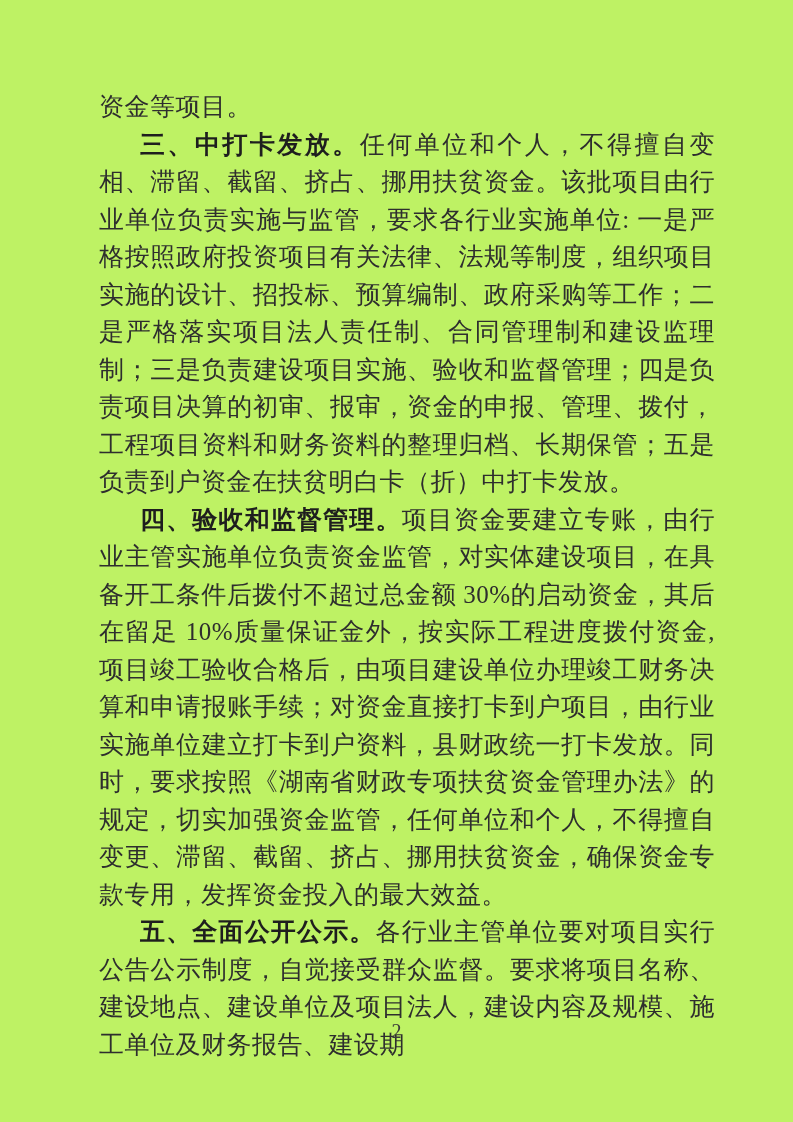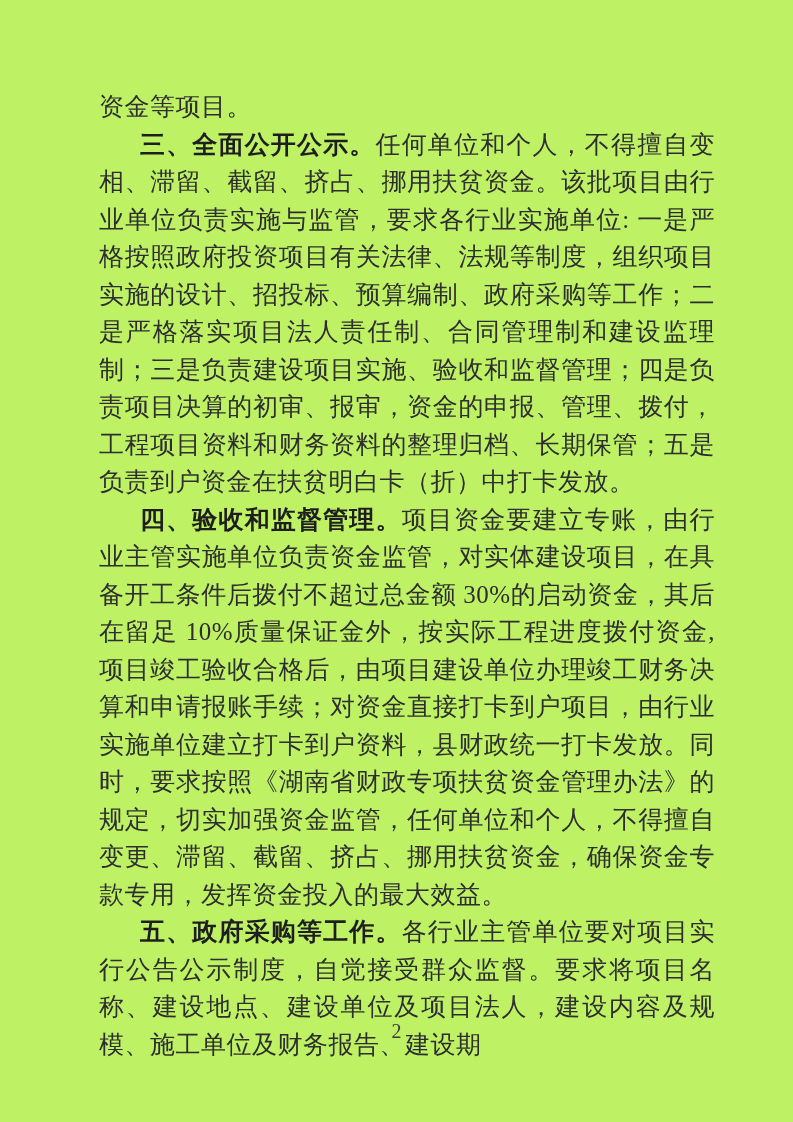--- a/index.html
+++ b/index.html
@@ -49,18 +49,18 @@
     color: #3a3a3a;
     font-family: "Liberation Serif", serif;
   }
 </style>
 </head>
 <body>
 
 <div class="page">
   <div class="content" id="document-body">
       <p class="para no-indent"><span>资金等项目。</span></p>
-      <p class="para"><span class="heading">三、全面公开公示。</span><span>任何单位和个人，不得擅自变相、滞留、截留、挤占、挪用扶贫资金。该批项目由行业单位负责实施与监管，要求各行业实施单位: 一是严格按照政府投资项目有关法律、法规等制度，组织项目实施的设计、招投标、预算编制、政府采购等工作；二是严格落实项目法人责任制、合同管理制和建设监理制；三是负责建设项目实施、验收和监督管理；四是负责项目决算的初审、报审，资金的申报、管理、拨付，工程项目资料和财务资料的整理归档、长期保管；五是负责到户资金在扶贫明白卡（折）中打卡发放。</span></p>
+      <p class="para"><span class="heading">三、中打卡发放。</span><span>任何单位和个人，不得擅自变相、滞留、截留、挤占、挪用扶贫资金。该批项目由行业单位负责实施与监管，要求各行业实施单位: 一是严格按照政府投资项目有关法律、法规等制度，组织项目实施的设计、招投标、预算编制、政府采购等工作；二是严格落实项目法人责任制、合同管理制和建设监理制；三是负责建设项目实施、验收和监督管理；四是负责项目决算的初审、报审，资金的申报、管理、拨付，工程项目资料和财务资料的整理归档、长期保管；五是负责到户资金在扶贫明白卡（折）中打卡发放。</span></p>
       <p class="para"><span class="heading">四、验收和监督管理。</span><span>项目资金要建立专账，由行业主管实施单位负责资金监管，对实体建设项目，在具备开工条件后拨付不超过总金额 30%的启动资金，其后在留足 10%质量保证金外，按实际工程进度拨付资金,项目竣工验收合格后，由项目建设单位办理竣工财务决算和申请报账手续；对资金直接打卡到户项目，由行业实施单位建立打卡到户资料，县财政统一打卡发放。同时，要求按照《湖南省财政专项扶贫资金管理办法》的规定，切实加强资金监管，任何单位和个人，不得擅自变更、滞留、截留、挤占、挪用扶贫资金，确保资金专款专用，发挥资金投入的最大效益。</span></p>
-      <p class="para"><span class="heading">五、政府采购等工作。</span><span>各行业主管单位要对项目实行公告公示制度，自觉接受群众监督。要求将项目名称、建设地点、建设单位及项目法人，建设内容及规模、施工单位及财务报告、建设期</span></p>
+      <p class="para"><span class="heading">五、全面公开公示。</span><span>各行业主管单位要对项目实行公告公示制度，自觉接受群众监督。要求将项目名称、建设地点、建设单位及项目法人，建设内容及规模、施工单位及财务报告、建设期</span></p>
     </div>
   <div class="page-number">2</div>
 </div>
 
 </body></html>

